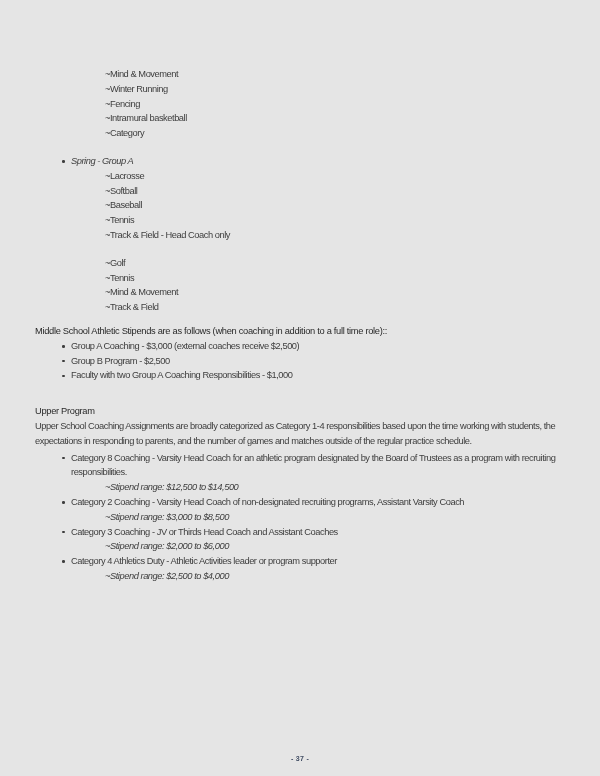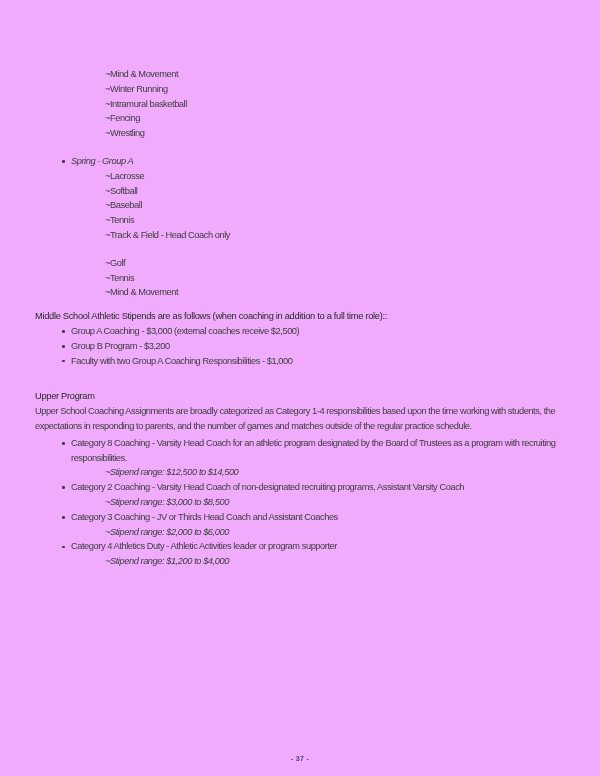--- a/index.html
+++ b/index.html
@@ -6,21 +6,21 @@
   html, body { background: #ffffff; }
   body {
     width: 600px; height: 776px;
     font-family: "Liberation Sans", sans-serif;
     position: relative;
     overflow: hidden;
   }
   .page {
     position: relative;
     width: 600px; height: 776px;
-    background: #f0abfc;
+    background: #e5e5e5;
   }
   .content {
     position: absolute;
     top: 67px; left: 35px; right: 12px;
     font-size: 9.3px;
     letter-spacing: -0.45px;
     color: var(--body-color, #3d3d3d);
   }
   .line {
     line-height: 14.8px;
@@ -60,48 +60,49 @@
     color: var(--pagenum-color, #414d63);
   }
 </style>
 </head>
 <body>
 
 <div class="page">
   <div class="content">
       <div class="line sub">~Mind &amp; Movement</div>
       <div class="line sub">~Winter Running</div>
+      <div class="line sub">~Fencing</div>
       <div class="line sub">~Intramural basketball</div>
-      <div class="line sub">~Fencing</div>
-      <div class="line sub">~Wrestling</div>
+      <div class="line sub">~Category</div>
       <div class="gap" style="height: 13px;"></div>
       <div class="line bullet-line italic"><span class="bullet-dot"></span><span>Spring - Group A</span></div>
       <div class="line sub">~Lacrosse</div>
       <div class="line sub">~Softball</div>
       <div class="line sub">~Baseball</div>
       <div class="line sub">~Tennis</div>
       <div class="line sub">~Track &amp; Field - Head Coach only</div>
       <div class="gap" style="height: 13px;"></div>
       <div class="line sub">~Golf</div>
       <div class="line sub">~Tennis</div>
       <div class="line sub">~Mind &amp; Movement</div>
+      <div class="line sub">~Track &amp; Field</div>
       <div class="gap" style="height: 9px;"></div>
       <div class="line heading">Middle School Athletic Stipends are as follows (when coaching in addition to a full time role)::</div>
       <div class="line bullet-line"><span class="bullet-dot"></span><span>Group A Coaching - $3,000 (external coaches receive $2,500)</span></div>
-      <div class="line bullet-line"><span class="bullet-dot"></span><span>Group B Program - $3,200</span></div>
+      <div class="line bullet-line"><span class="bullet-dot"></span><span>Group B Program - $2,500</span></div>
       <div class="line bullet-line"><span class="bullet-dot"></span><span>Faculty with two Group A Coaching Responsibilities - $1,000</span></div>
       <div class="gap" style="height: 21px;"></div>
       <div class="line heading">Upper Program</div>
       <div class="line para">Upper School Coaching Assignments are broadly categorized as Category 1-4 responsibilities based upon the time working with students, the</div>
       <div class="line para">expectations in responding to parents, and the number of games and matches outside of the regular practice schedule.</div>
       <div class="gap" style="height: 2px;"></div>
       <div class="line bullet-line"><span class="bullet-dot"></span><span>Category 8 Coaching - Varsity Head Coach for an athletic program designated by the Board of Trustees as a program with recruiting</span></div>
       <div class="line cont-line">responsibilities.</div>
       <div class="line sub italic">~Stipend range: $12,500 to $14,500</div>
       <div class="line bullet-line"><span class="bullet-dot"></span><span>Category 2 Coaching - Varsity Head Coach of non-designated recruiting programs, Assistant Varsity Coach</span></div>
       <div class="line sub italic">~Stipend range: $3,000 to $8,500</div>
       <div class="line bullet-line"><span class="bullet-dot"></span><span>Category 3 Coaching - JV or Thirds Head Coach and Assistant Coaches</span></div>
       <div class="line sub italic">~Stipend range: $2,000 to $6,000</div>
       <div class="line bullet-line"><span class="bullet-dot"></span><span>Category 4 Athletics Duty - Athletic Activities leader or program supporter</span></div>
-      <div class="line sub italic">~Stipend range: $1,200 to $4,000</div>
+      <div class="line sub italic">~Stipend range: $2,500 to $4,000</div>
     </div>
   <div class="page-number">- 37 -</div>
 </div>
 
 </body></html>

